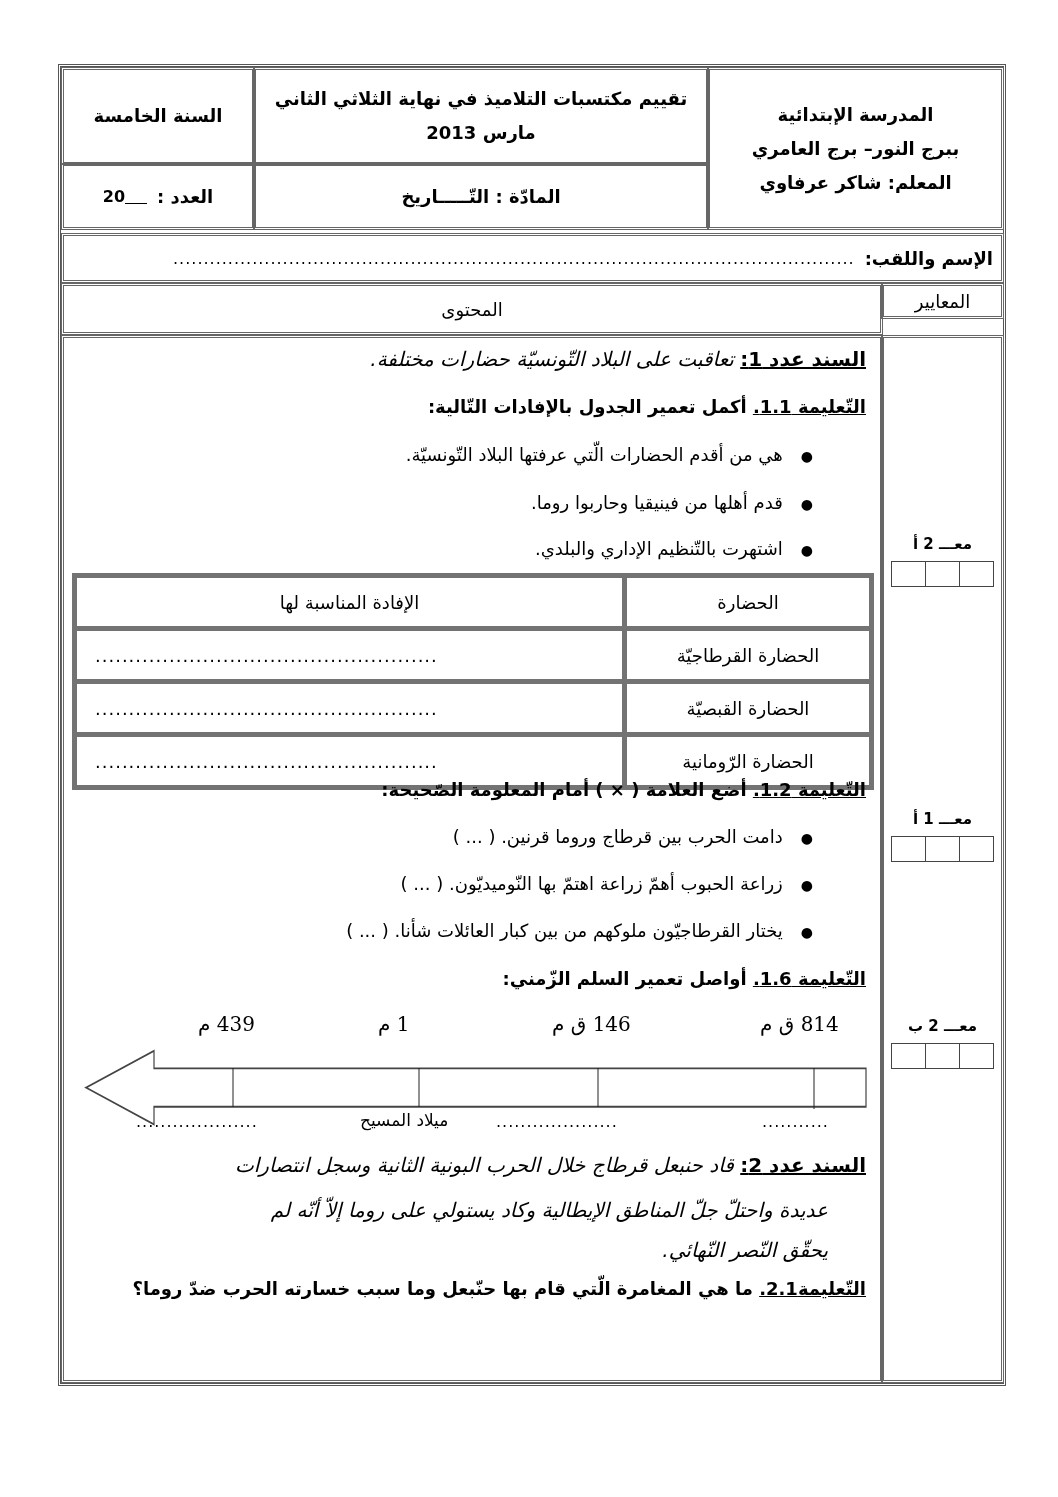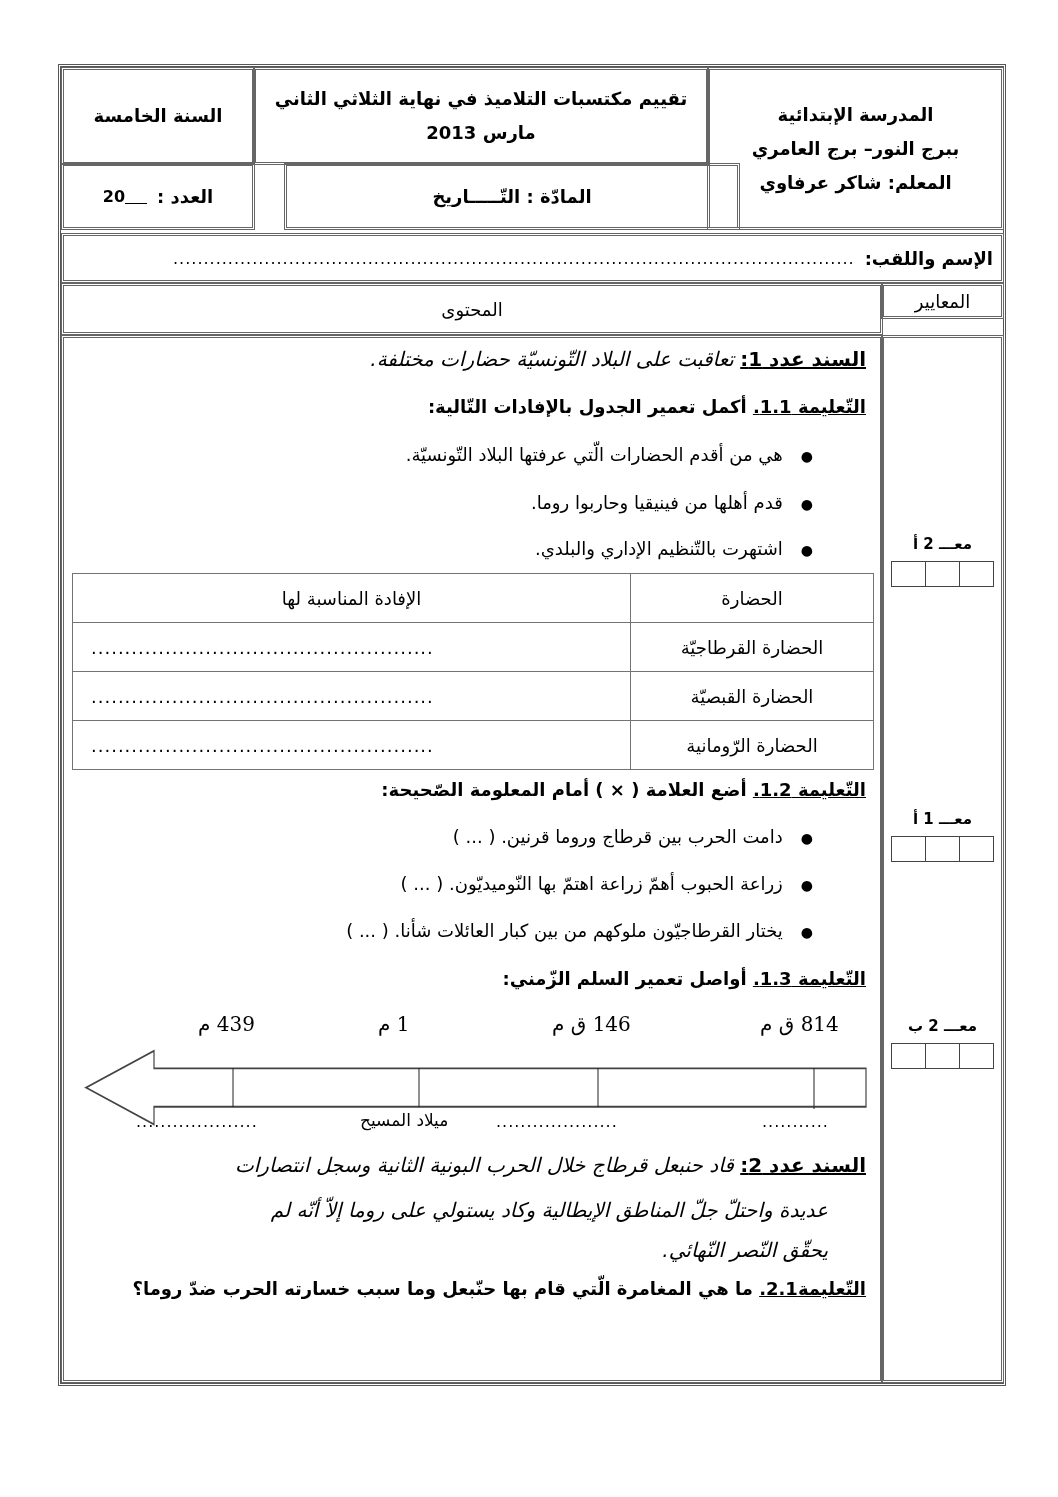--- a/index.html
+++ b/index.html
@@ -10,21 +10,21 @@
             align-items: center; justify-content: center; text-align: center; direction: rtl; }
     .bold { font-weight: bold; }
     .hdr { font-size: 18px; font-weight: bold; line-height: 34px; }
     .abs { position: absolute; direction: rtl; white-space: nowrap; }
     .sanad { font-size: 20px; font-style: italic; }
     .lbl { font-weight: bold; font-style: normal; text-decoration: underline; }
     .instr { font-size: 18px; font-weight: bold; }
     .bullet { font-size: 18px; }
     .bullet::before { content: "\25CF"; font-size: 14px; margin-left: 18px; }
     table.civ { position: absolute; left: 72px; top: 573px; width: 802px; border-collapse: collapse; direction: rtl; }
-    table.civ td { border: 1px solid #737373; height: 46px; font-size: 18px; text-align: center; }
+    table.civ td { border: 5px solid #737373; height: 46px; font-size: 18px; text-align: center; }
     table.civ td.name { width: 240px; }
     table.civ td.dots { text-align: left; padding-left: 18px; letter-spacing: 1px; }
     .score { position: absolute; width: 103px; }
     .score .t { text-align: center; font-size: 15px; font-weight: bold; direction: rtl; height: 26px; }
     .score .boxes { display: flex; border: 1px solid #444; height: 24px; }
     .score .boxes div { flex: 1; border-left: 1px solid #444; }
     .score .boxes div:first-child { border-left: none; }
     .tl-label { position: absolute; font-size: 20px; direction: rtl; white-space: nowrap; font-family: "DejaVu Serif", "Liberation Serif", serif; }
     .tl-dots { position: absolute; font-size: 16px; letter-spacing: 1px; }
   </style>
@@ -35,21 +35,21 @@
 
 <div class="cell" style="left:707px; top:67px; width:297px; height:163px; flex-direction:column;">
   <div class="hdr">المدرسة الإبتدائية</div>
   <div class="hdr">ببرج النور– برج العامري</div>
   <div class="hdr">المعلم: شاكر عرفاوي</div>
 </div>
 <div class="cell" style="left:253px; top:67px; width:456px; height:98px; flex-direction:column;text-align:center;">
   <div class="hdr">تقييم مكتسبات التلاميذ في نهاية الثلاثي الثاني</div>
   <div class="hdr">مارس 2013</div>
 </div>
-<div class="cell" style="left:253px; top:163px; width:456px; height:67px;margin-left:31px;">
+<div class="cell" style="left:253px; top:163px; width:456px; height:67px;">
   <div class="hdr">المادّة : التّـــــاريخ</div>
 </div>
 <div class="cell" style="left:61px; top:67px; width:194px; height:98px;">
   <div class="hdr">السنة الخامسة</div>
 </div>
 <div class="cell" style="left:61px; top:163px; width:194px; height:67px;">
   <div style="display:flex; align-items:center; gap:10px; direction:rtl;">
     <span class="hdr">العدد :</span>
     <span style="display:inline-flex; flex-direction:row; align-items:center; font-weight:bold; font-size:16px; line-height:18px;">
       <span style="border-bottom:1px solid #000; width:22px; height:14px;"></span>
@@ -109,21 +109,21 @@
 
 <div class="abs instr" style="right:192px; top:779px;">
   <span class="lbl">التّعليمة 1.2.</span>
   <span>أضع العلامة ( × ) أمام المعلومة الصّحيحة:</span>
 </div>
 <div class="abs bullet" style="right:245px; top:826px;">دامت الحرب بين قرطاج وروما قرنين.  ( ... )</div>
 <div class="abs bullet" style="right:245px; top:873px;text-align:right;">زراعة الحبوب أهمّ زراعة اهتمّ بها النّوميديّون. ( ... )</div>
 <div class="abs bullet" style="right:245px; top:920px;">يختار القرطاجيّون ملوكهم من بين كبار العائلات شأنا. ( ... )</div>
 
 <div class="abs instr" style="right:192px; top:968px;">
-  <span class="lbl">التّعليمة 1.3.</span>
+  <span class="lbl">التّعليمة 1.6.</span>
   <span>أواصل تعمير السلم الزّمني:</span>
 </div>
 
 <div class="tl-label" style="left:760px; top:1012px;">814 ق م</div>
 <div class="tl-label" style="left:552px; top:1012px;text-align:center;">146 ق م</div>
 <div class="tl-label" style="left:378px; top:1012px;">1 م</div>
 <div class="tl-label" style="left:198px; top:1012px;">439 م</div>
 
 <svg style="position:absolute; left:80px; top:1046px;" width="792" height="84" viewBox="0 0 792 84">
   <polygon points="6,26 74,3 74,14 786,14 786,38 74,38 74,49 6,26" transform="translate(0,0) scale(1,1.6)" fill="#fff" stroke="#444" stroke-width="1.2"></polygon>

